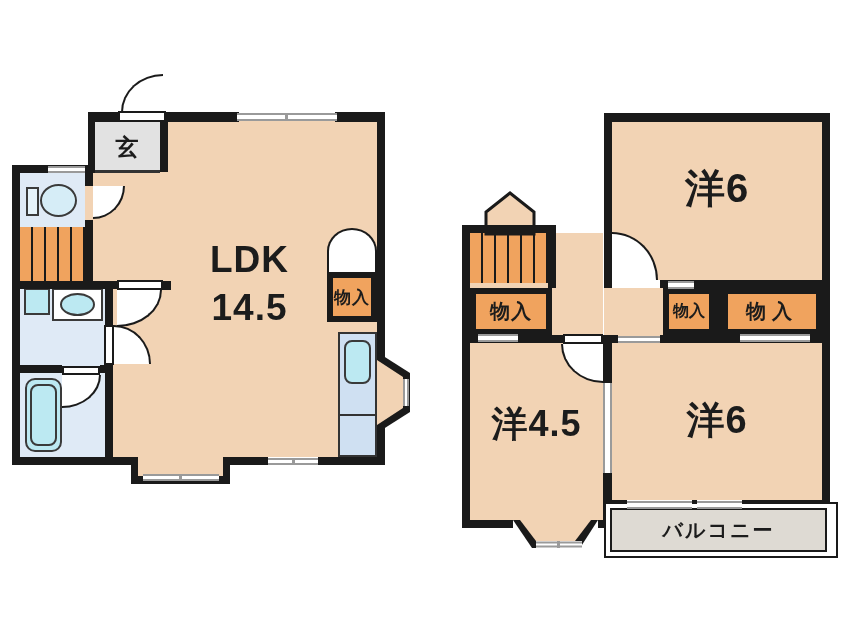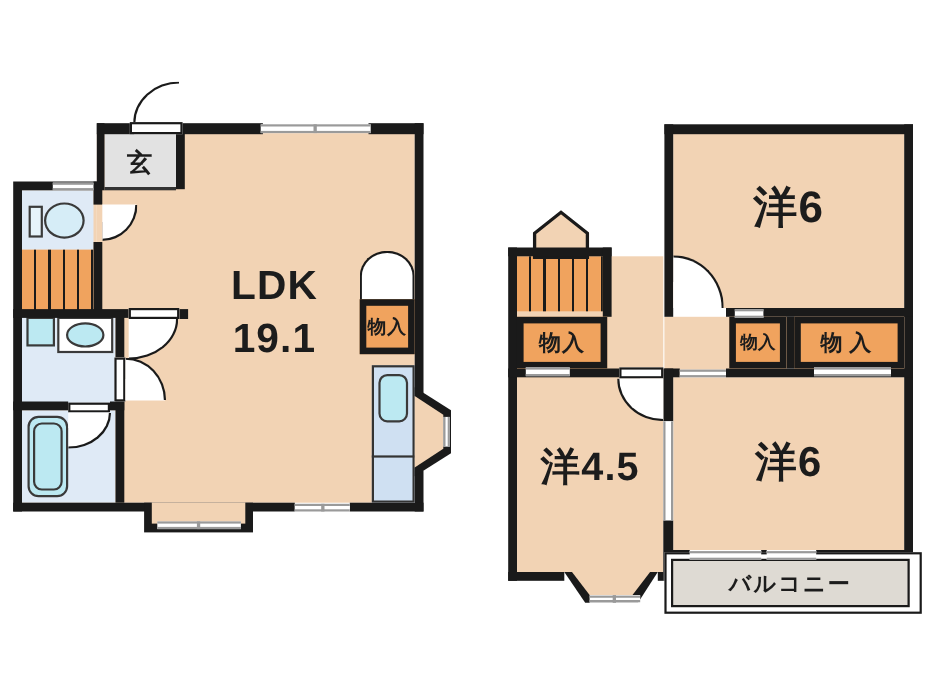--- a/index.html
+++ b/index.html
@@ -110,21 +110,21 @@
     <div class="win-h" style="left:143px;top:474px;width:76px;height:7px;"></div>
     <div class="tick" style="left:179px;top:474px;width:3px;height:7px;"></div>
 
     <div class="lbl" style="left:95px;top:128px;width:65px;height:38px;font-size:23px;">
       <span>玄</span>
     </div>
     <div class="lbl" style="left:152px;top:238px;width:195px;height:44px;font-size:37px;">
       <span>LDK</span>
     </div>
     <div class="lbl" style="left:152px;top:286px;width:195px;height:44px;font-size:37px;">
-      <span>19.1</span>
+      <span>14.5</span>
     </div>
   </div>
 
   <div>
 
     <div class="room" style="left:612px;top:121px;width:210px;height:159px;"></div>
     <div class="room" style="left:470px;top:233px;width:133px;height:287px;"></div>
     <div class="room" style="left:604px;top:288px;width:59px;height:55px;"></div>
     <div class="room" style="left:612px;top:343px;width:210px;height:157px;"></div>
 

